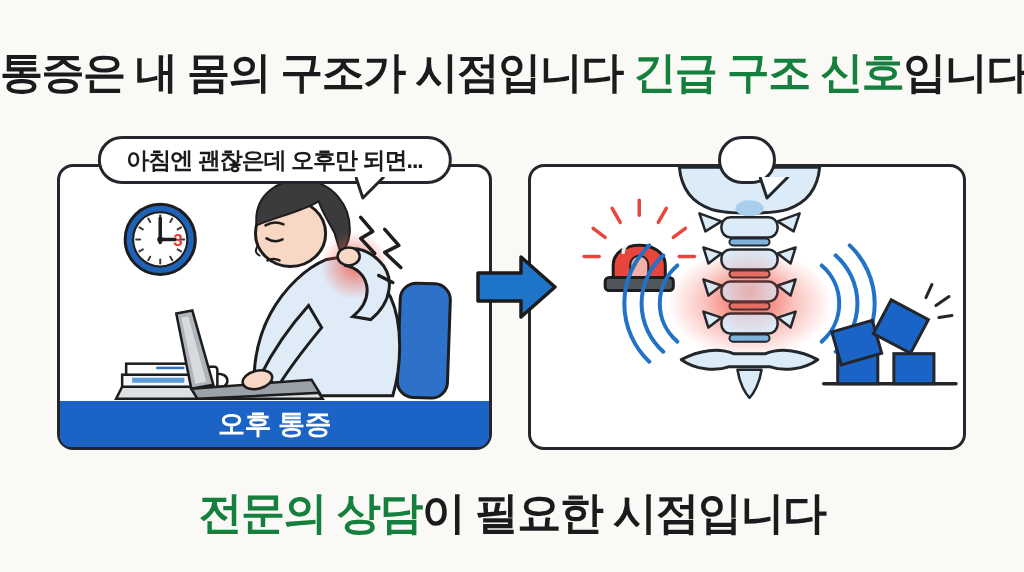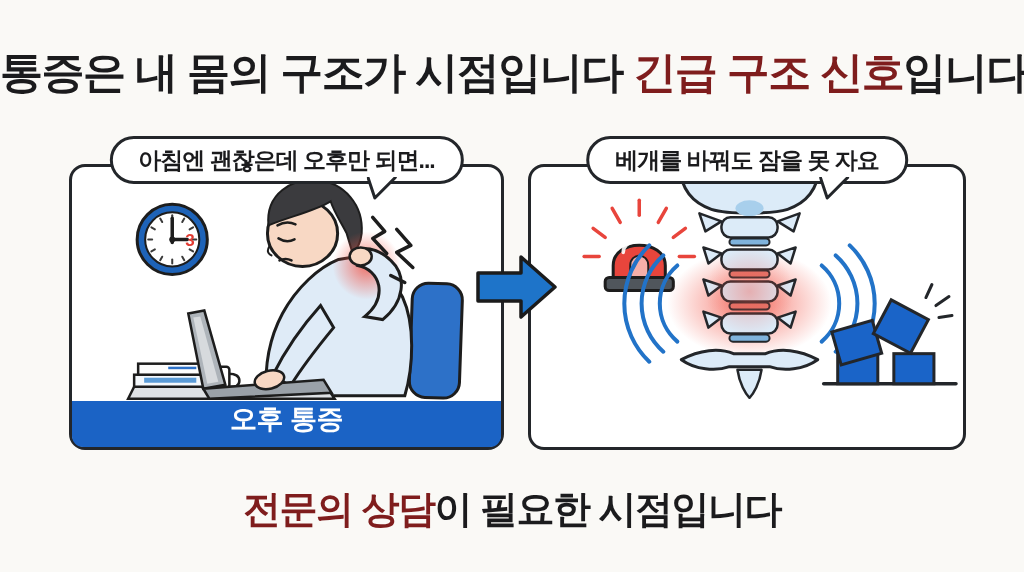--- a/index.html
+++ b/index.html
@@ -8,38 +8,38 @@
     background:#FAF9F6; overflow:hidden;
     font-family:"Liberation Sans", sans-serif;
     color:#1B1B1D;
   }
   
   .title {
     position:absolute; top:44px; left:0; width:100%;
     text-align:center; font-size:43px; font-weight:800;
     letter-spacing:-1.5px; white-space:nowrap;
   }
-  .hl { color:#7f1d1d; }
+  .hl { color:#15803d; }
   
   .panel {
     position:absolute; top:164px; height:286px;
     background:#FFFFFF; border:3.5px solid #23262A;
     border-radius:16px; box-sizing:border-box;
   }
-  .panel-left  { left:57px;  width:435px;margin-left:12px; }
+  .panel-left  { left:57px;  width:435px; }
   .panel-right { left:528px; width:438px; }
   .scene {
     position:absolute; left:0; top:0;
     width:100%; height:calc(100% - 46px);
   }
   .banner {
     position:absolute; left:0; right:0; bottom:0; height:46px;
     background:#1B63C5; border-radius:0 0 11px 11px;
     color:#fff; font-weight:800; font-size:27px; letter-spacing:-0.5px;
-    display:flex; align-items:flex-start; justify-content:center;
+    display:flex; align-items:center; justify-content:center;
   }
   
   .bubble {
     position:absolute; top:-31px; left:50%; transform:translateX(-50%);
     height:48px; box-sizing:border-box; z-index:6;
     background:#fff; border:3px solid #23262A; border-radius:26px;
     padding:0 26px; display:flex; align-items:center;
     font-size:23px; font-weight:700; letter-spacing:-1px; white-space:nowrap;
   }
   .bubble-tail {
@@ -47,21 +47,21 @@
     width:30px; height:23px; z-index:7;
   }
   
   .arrow {
     position:absolute; left:476px; top:254px;
     width:82px; height:66px; z-index:5;
   }
   
   .footer {
     position:absolute; top:484px; left:0; width:100%;
-    text-align:center; font-size:38px; font-weight:800;
+    text-align:center; font-size:44px; font-weight:800;
     letter-spacing:-1.5px; white-space:nowrap;
   }
 </style>
 </head>
 <body>
 
 <div class="stage">
 
   <div class="title">
     <span>통증은 내 몸의 구조가 시점입니다 </span><span class="hl">긴급 구조 신호</span><span>입니다</span>
@@ -163,21 +163,20 @@
     </div>
   </div>
 
   <svg class="arrow" viewBox="0 0 82 66">
     <polygon points="2,19 45,19 45,3 79,33 45,63 45,47 2,47" fill="#1E74C9" stroke="#1b1b1b" stroke-width="3.5" stroke-linejoin="round"></polygon>
   </svg>
 
   <div class="panel panel-right">
 
     <div class="bubble">
-      <span>베개를 바꿔도 잠을 못 자요</span>
       <svg class="bubble-tail" viewBox="0 0 30 23">
         <path d="M0 0 L30 0 L8 22 Z" fill="#ffffff"></path>
         <path d="M1 0 L8 21 L29 0" fill="none" stroke="#23262A" stroke-width="3" stroke-linejoin="round" stroke-linecap="round"></path>
       </svg>
     </div>
 
     <svg class="scene" viewBox="0 0 431 233">
       <defs>
         <radialGradient id="glowB" cx="50%" cy="50%" r="50%">
           <stop offset="0%" stop-color="rgba(242,84,70,0.8)"></stop>

